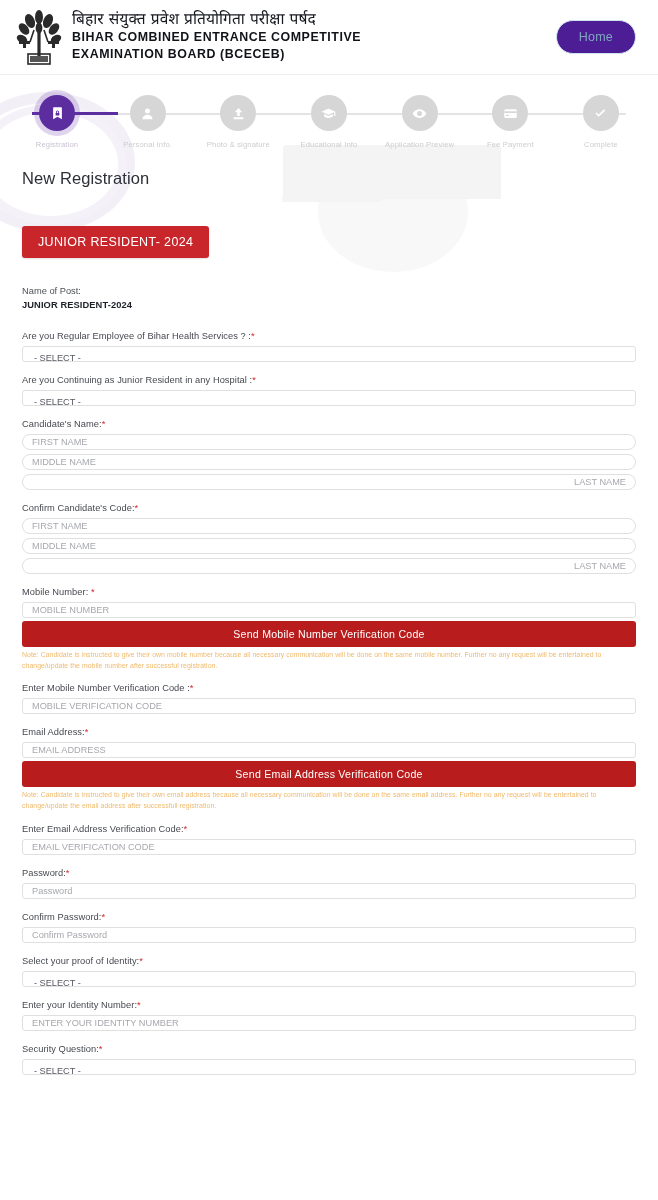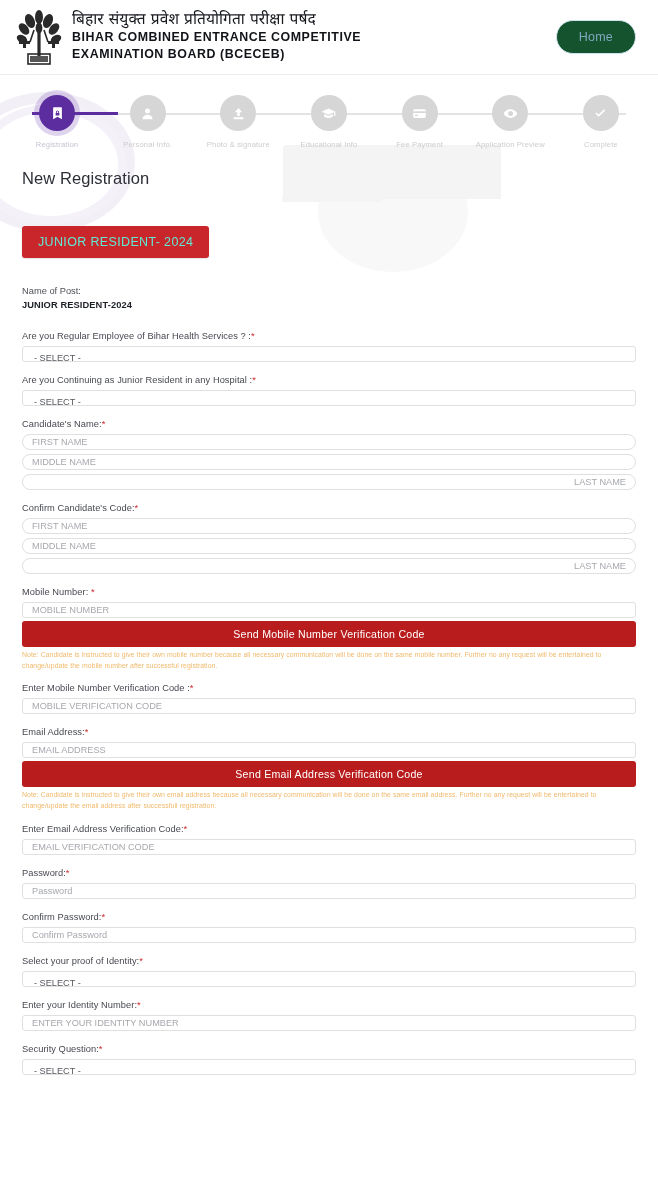--- a/index.html
+++ b/index.html
@@ -67,21 +67,21 @@
     line-height: 1.26;
     white-space: nowrap;
   }
 
   .home-btn {
     flex: 0 0 auto;
     min-width: 74px;
     padding: 9px 22px;
     border: 1px solid #cfe3ee;
     border-radius: 22px;
-    background: #14532d;
+    background: #4c1d95;
     color: #7fa8be;
     font-size: 12.5px;
     letter-spacing: .2px;
     text-align: center;
     cursor: pointer;
     white-space: nowrap;
   }
 
   
   .watermark {
@@ -196,21 +196,21 @@
     font-size: 16.5px;
     color: #2c2f36;
     letter-spacing: .1px;
     margin: 0 0 38px 0;
     font-weight: normal;
   }
 
   .post-badge {
     display: inline-block;
     background: #c9262c;
-    color: #5eead4;
+    color: #ffffff;
     font-size: 12.5px;
     letter-spacing: .35px;
     padding: 9px 16px;
     border-radius: 3px;
     margin-bottom: 27px;
     box-shadow: 0 1px 2px rgba(0,0,0,.12);
   }
 
   .post-meta { margin-bottom: 18px; }
   .post-meta-label {
@@ -373,36 +373,36 @@
               <path d="M12 4L1 9l11 5 9-4.1V16h2V9z"></path>
               <path d="M5 12.6V16c0 1.7 3.1 3 7 3s7-1.3 7-3v-3.4l-7 3.2z"></path>
             </svg>
         </div>
         <div class="step-label">Educational Info</div>
       </div>
 
       <div class="step">
         <div class="step-dot">
           <svg viewBox="0 0 24 24">
+              <path d="M12 5C6.5 5 2.3 9 1 12c1.3 3 5.5 7 11 7s9.7-4 11-7c-1.3-3-5.5-7-11-7zm0 11a4 4 0 1 1 0-8 4 4 0 0 1 0 8z"></path>
+              <circle cx="12" cy="12" r="2" fill="#d6d6d6"></circle>
+            </svg>
+        </div>
+        <div class="step-label">Application Preview</div>
+      </div>
+
+      <div class="step">
+        <div class="step-dot">
+          <svg viewBox="0 0 24 24">
               <rect x="2" y="5" width="20" height="14" rx="2.4"></rect>
               <rect x="2" y="8.5" width="20" height="2.6" fill="#d6d6d6"></rect>
               <rect x="4.6" y="14" width="5" height="2" rx="1" fill="#d6d6d6"></rect>
             </svg>
         </div>
         <div class="step-label">Fee Payment</div>
-      </div>
-
-      <div class="step">
-        <div class="step-dot">
-          <svg viewBox="0 0 24 24">
-              <path d="M12 5C6.5 5 2.3 9 1 12c1.3 3 5.5 7 11 7s9.7-4 11-7c-1.3-3-5.5-7-11-7zm0 11a4 4 0 1 1 0-8 4 4 0 0 1 0 8z"></path>
-              <circle cx="12" cy="12" r="2" fill="#d6d6d6"></circle>
-            </svg>
-        </div>
-        <div class="step-label">Application Preview</div>
       </div>
 
       <div class="step">
         <div class="step-dot">
           <svg viewBox="0 0 24 24">
               <path d="M9.2 17.3L3.9 12l1.8-1.8 3.5 3.5 8.6-8.6L19.6 7z"></path>
             </svg>
         </div>
         <div class="step-label">Complete</div>
       </div>

